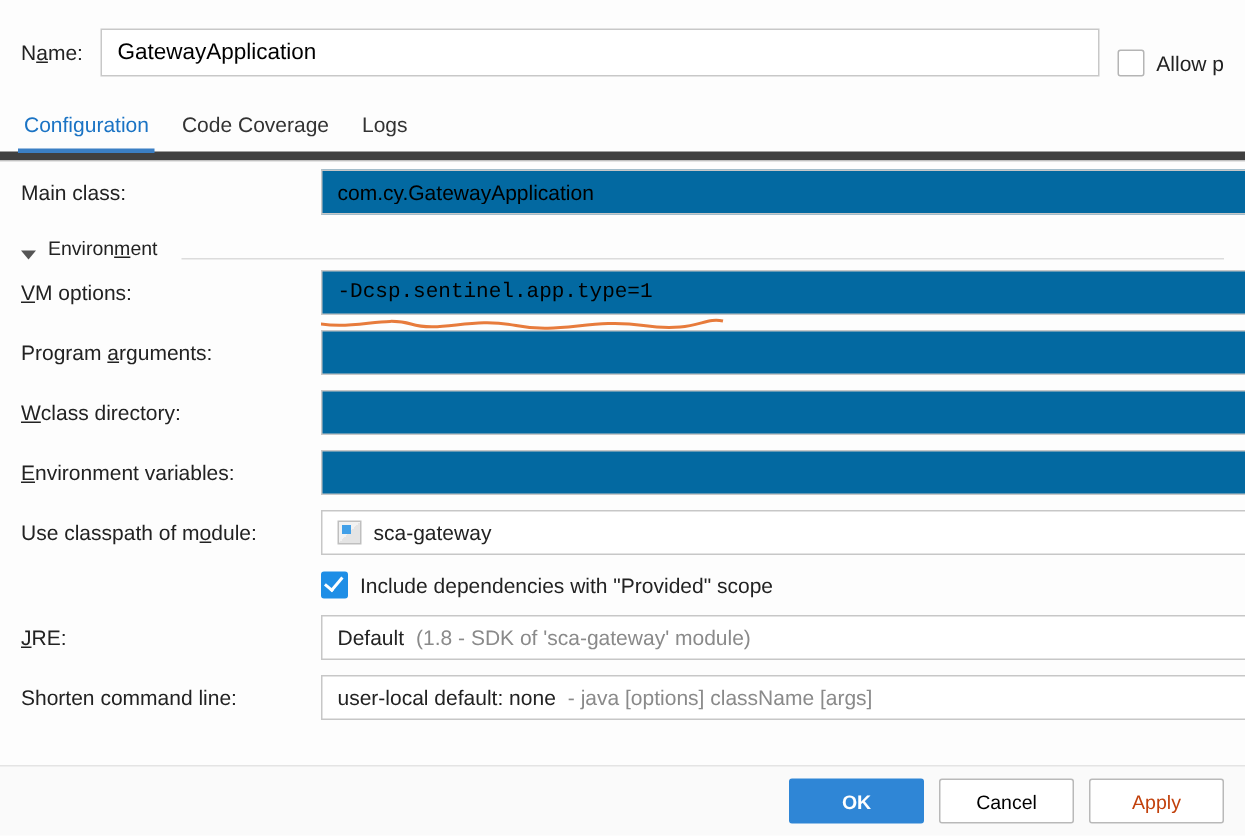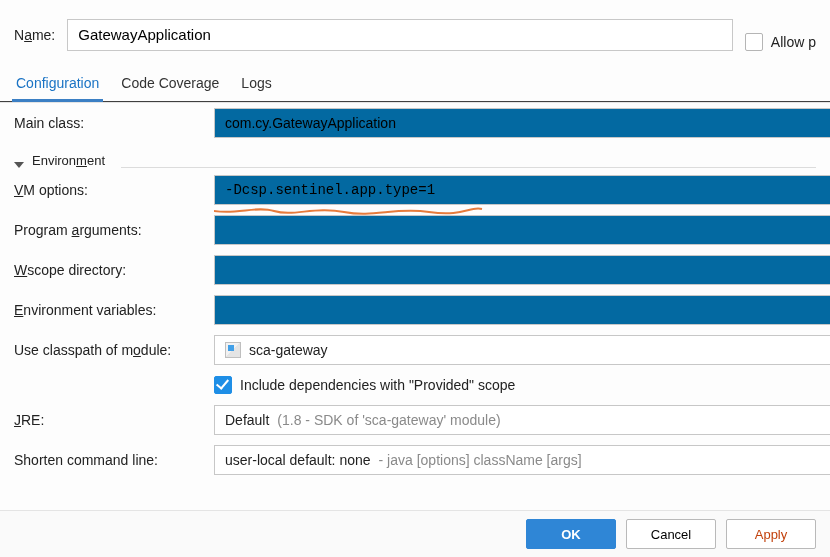--- a/index.html
+++ b/index.html
@@ -47,21 +47,21 @@
     position: absolute;
     left: 4px; top: 0px;
     width: 5px; height: 10px;
     border: solid #fff;
     border-width: 0 2px 2px 0;
     transform: rotate(40deg);
   }
   .allow-text { font-size: 14px; }
 
   
-  .tabs { display: flex; gap: 18px; padding: 10px 14px 0 14px; font-size: 14px; border-bottom: 1px solid #404040; }
+  .tabs { display: flex; gap: 18px; padding: 10px 14px 0 14px; font-size: 14px; border-bottom: 6px solid #404040; }
   .tab { padding: 0 2px 10px 2px; color: #333; position: relative; }
   .tab.active { color: #1a73c4; }
   .tab.active::after {
     content: "";
     position: absolute; left: -2px; right: -2px; bottom: -1px;
     height: 3px; background: #3b7fc4;
   }
 
   
   .form-scroll { flex: 1; overflow: hidden; border-top: 1px solid #e4e4e4; }
@@ -202,21 +202,21 @@
         <div class="label-col">
           <span>Program </span><span class="underlined">a</span><span>rguments:</span>
         </div>
         <div class="field-col">
           <input class="txt" type="text" value="" style="">
         </div>
       </div>
 
       <div class="form-row">
         <div class="label-col">
-          <span class="underlined">W</span><span>scope directory:</span>
+          <span class="underlined">W</span><span>class directory:</span>
         </div>
         <div class="field-col">
           <input class="txt" type="text" value="" style="">
         </div>
       </div>
 
       <div class="form-row">
         <div class="label-col">
           <span class="underlined">E</span><span>nvironment variables:</span>
         </div>

